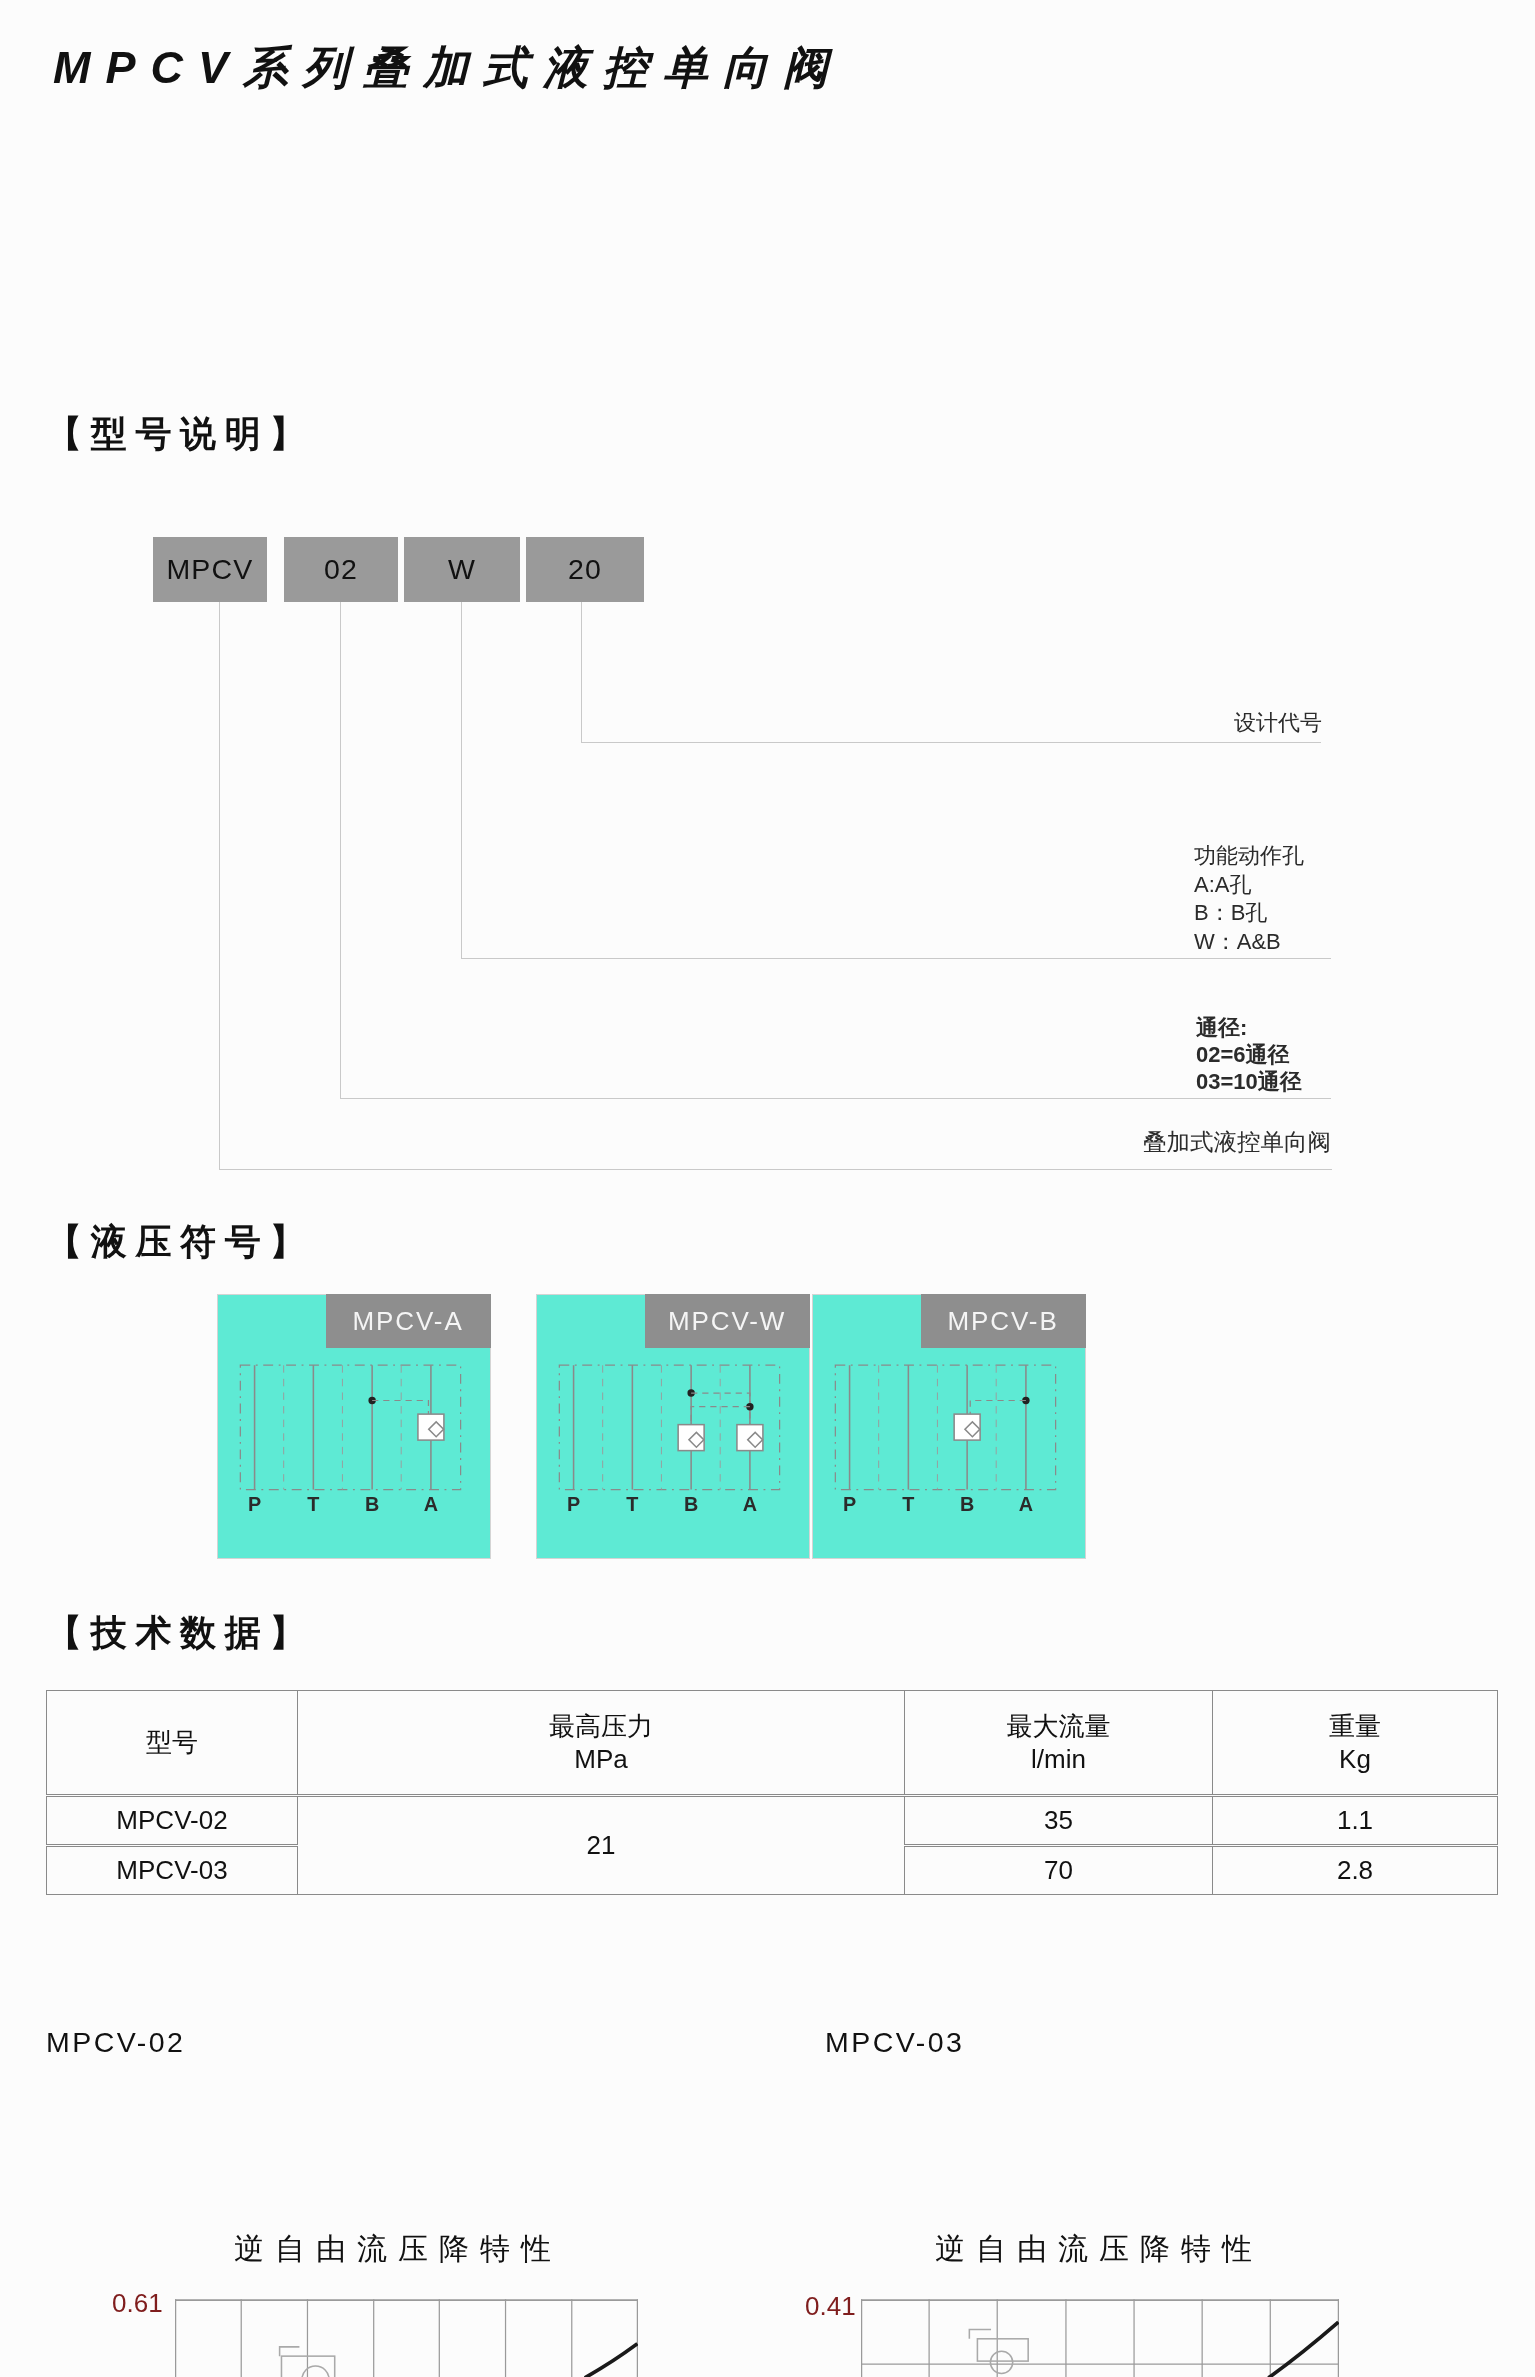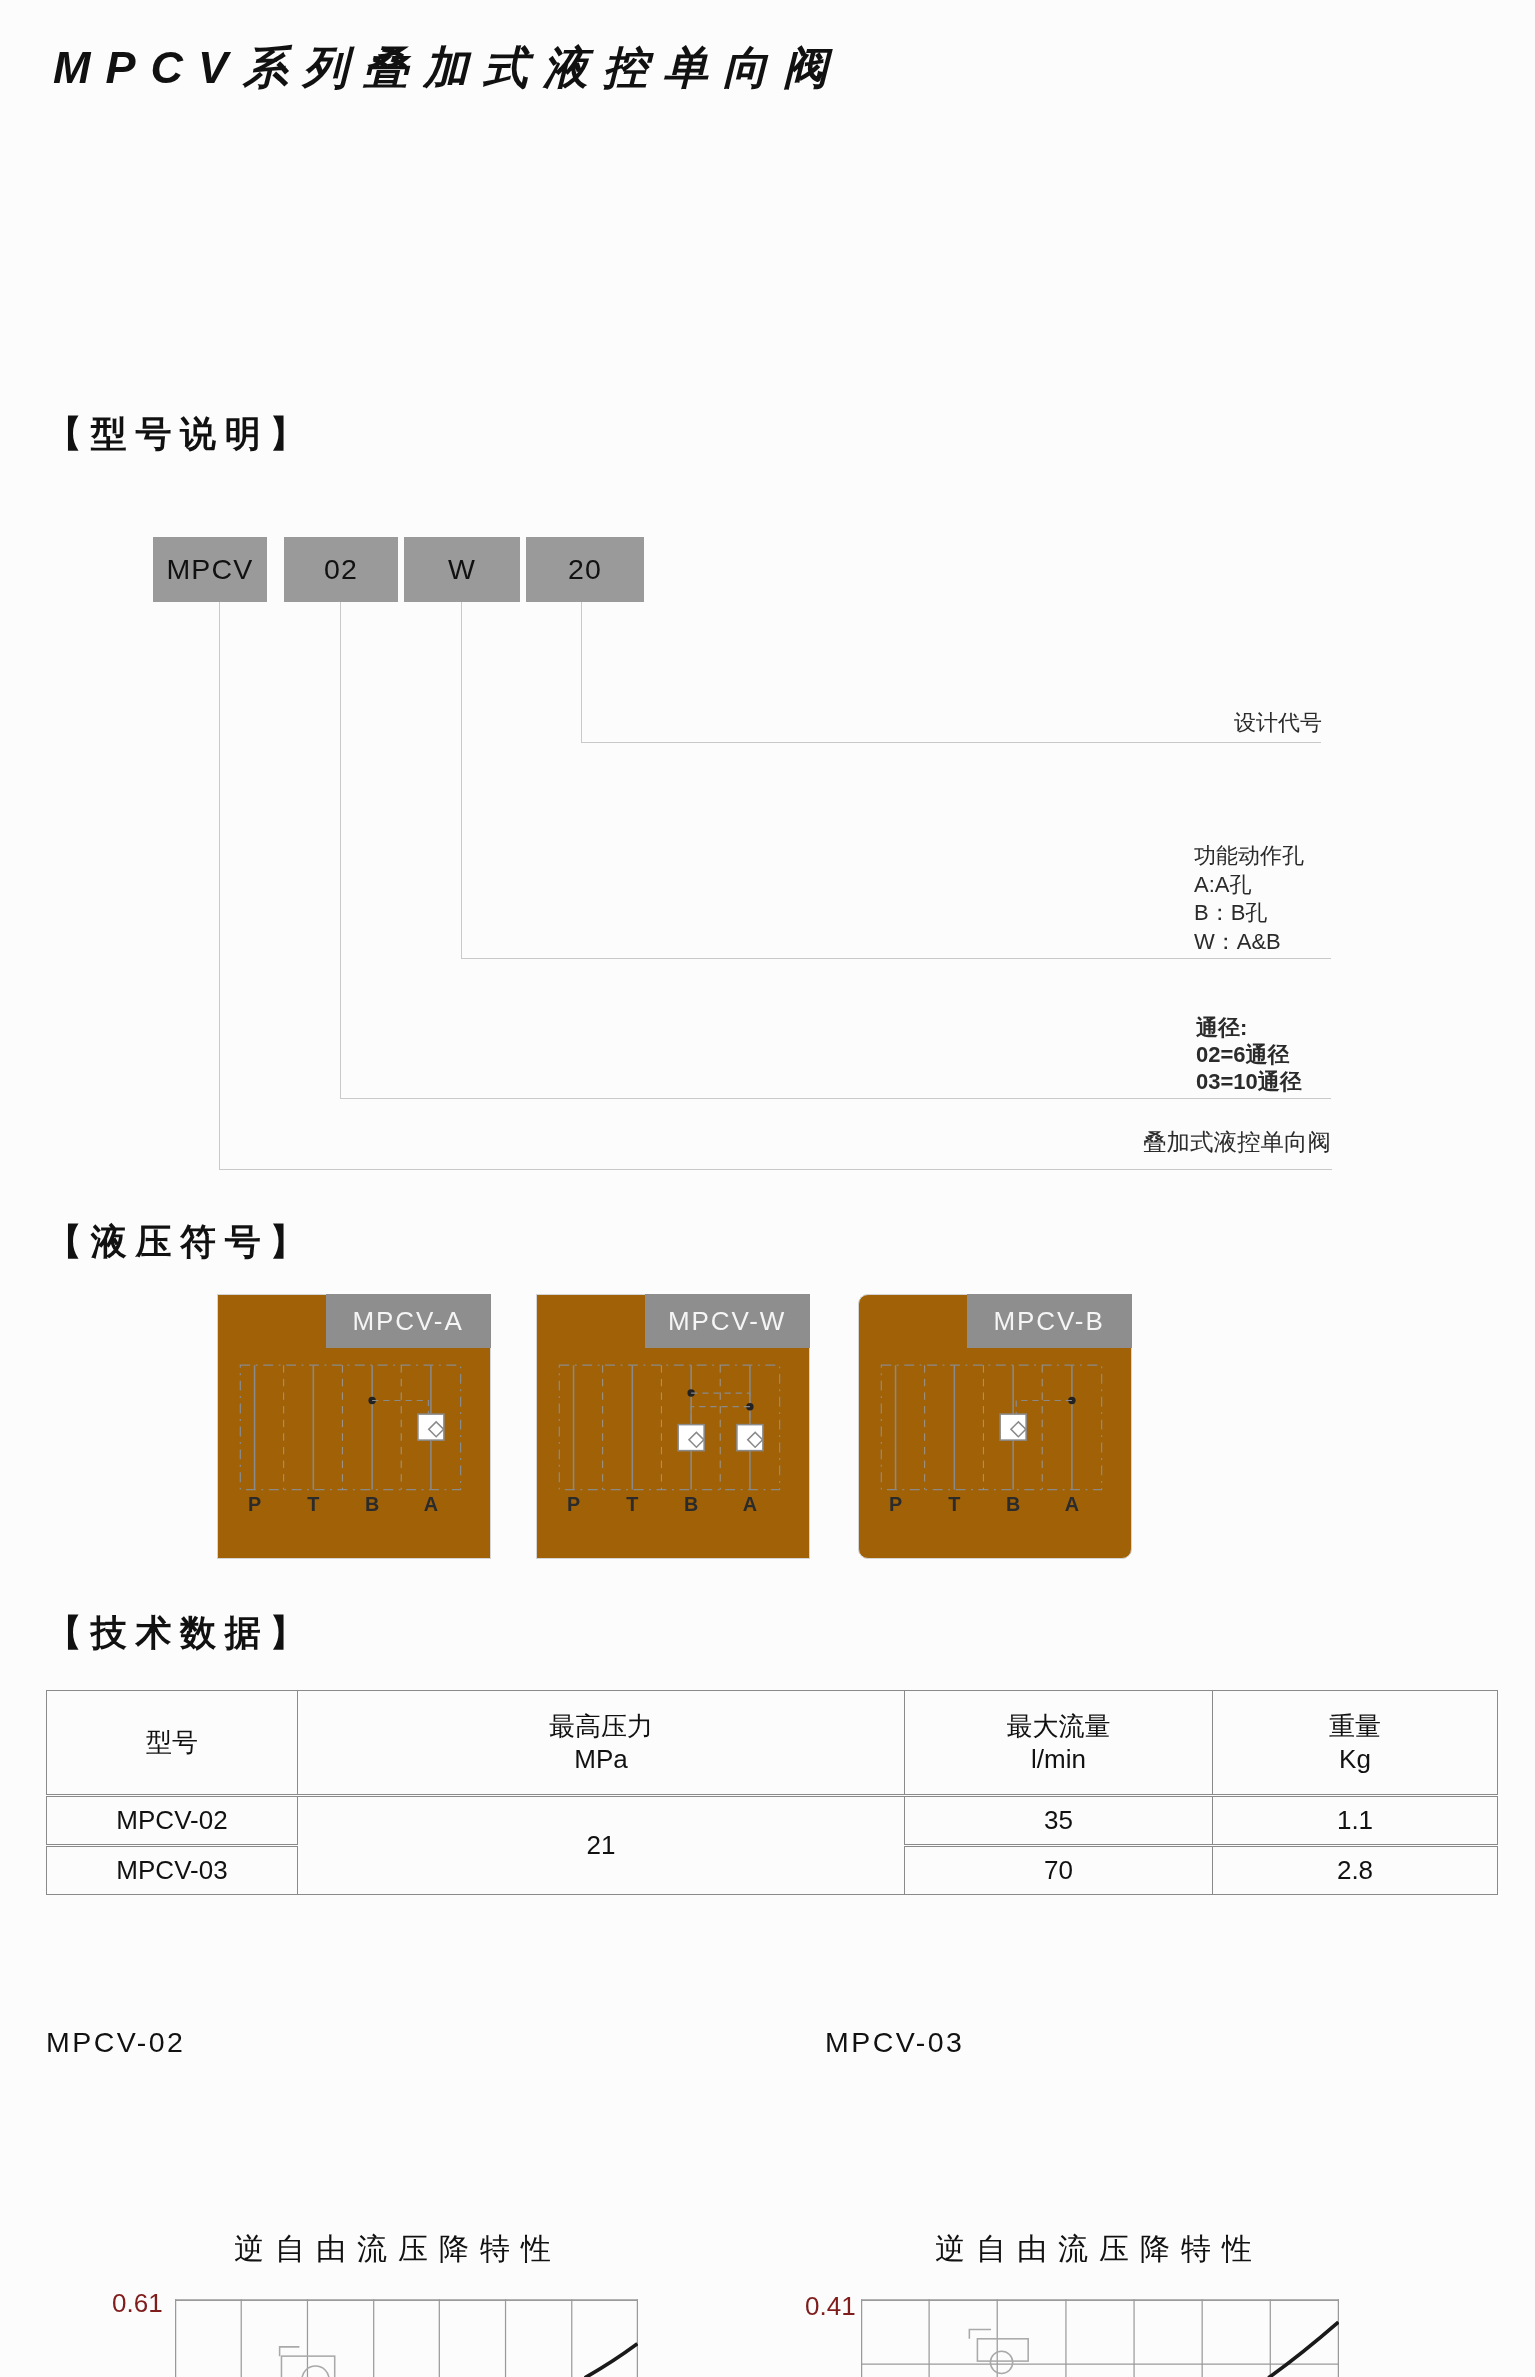--- a/index.html
+++ b/index.html
@@ -19,21 +19,21 @@
   .code-box{
     top:537px;height:65px;background:#9a9a9a;color:#111;
     display:flex;align-items:center;justify-content:center;
     font-size:28.5px;letter-spacing:1.2px;
   }
   .lead-v{width:1.2px;background:#c9c9c9;}
   .lead-h{height:1.2px;background:#c9c9c9;}
   .lead-label{font-size:22px;color:#2b2b2b;line-height:28.5px;white-space:nowrap;}
   .right-align{text-align:right;}
   .sym-card{
-    top:1294px;width:272px;height:263px;background:#a16207;border:0.6px solid #d4d4d4;
+    top:1294px;width:272px;height:263px;background:#5eead4;border:0.6px solid #d4d4d4;
   }
   .sym-band{
     position:absolute;right:-0.6px;top:-0.6px;width:165px;height:54px;background:#8e8e8e;
     color:#f5f5f5;font-size:26px;letter-spacing:1.9px;
     display:flex;align-items:center;justify-content:center;
   }
   .sym-svg{position:absolute;left:11px;top:56px;}
   .port-label{font-size:32px;font-weight:bold;fill:#2b2b2b;}
   .tech-table{
     position:absolute;left:46px;top:1690px;width:1452px;border-collapse:collapse;table-layout:fixed;
@@ -136,21 +136,21 @@
     <rect x="231" y="128" width="17" height="17" fill="none" stroke="#8a8a8a" stroke-width="2.5" transform="rotate(45 231 140)"></rect>
     <rect x="305" y="119" width="42" height="42" fill="#fff" stroke="#8a8a8a" stroke-width="2.5"></rect>
     <rect x="326" y="128" width="17" height="17" fill="none" stroke="#8a8a8a" stroke-width="2.5" transform="rotate(45 326 140)"></rect>
     <text x="41" y="258" text-anchor="middle" class="port-label">P</text>
     <text x="136" y="258" text-anchor="middle" class="port-label">T</text>
     <text x="231" y="258" text-anchor="middle" class="port-label">B</text>
     <text x="326" y="258" text-anchor="middle" class="port-label">A</text>
   </svg>
 </div>
 
-<div class="abs sym-card" style="left:858px;border-radius:10px;">
+<div class="abs sym-card" style="left:812px;">
   <div class="sym-band">MPCV-B</div>
   <svg class="sym-svg" width="251" height="198" viewBox="0 0 405 320">
     <rect x="18" y="23" width="356" height="201" fill="none" stroke="#8a8a8a" stroke-width="2" stroke-dasharray="16 9 3 9"></rect>
     <line x1="88" y1="23" x2="88" y2="224" stroke="#9a9a9a" stroke-width="1.5" stroke-dasharray="12 10"></line>
     <line x1="183" y1="23" x2="183" y2="224" stroke="#9a9a9a" stroke-width="1.5" stroke-dasharray="12 10"></line>
     <line x1="278" y1="23" x2="278" y2="224" stroke="#9a9a9a" stroke-width="1.5" stroke-dasharray="12 10"></line>
     <line x1="41" y1="23" x2="41" y2="224" stroke="#8a8a8a" stroke-width="2.5"></line>
     <line x1="136" y1="23" x2="136" y2="224" stroke="#8a8a8a" stroke-width="2.5"></line>
     <line x1="326" y1="23" x2="326" y2="224" stroke="#8a8a8a" stroke-width="2.5"></line>
     <line x1="231" y1="23" x2="231" y2="102" stroke="#8a8a8a" stroke-width="2.5"></line>

